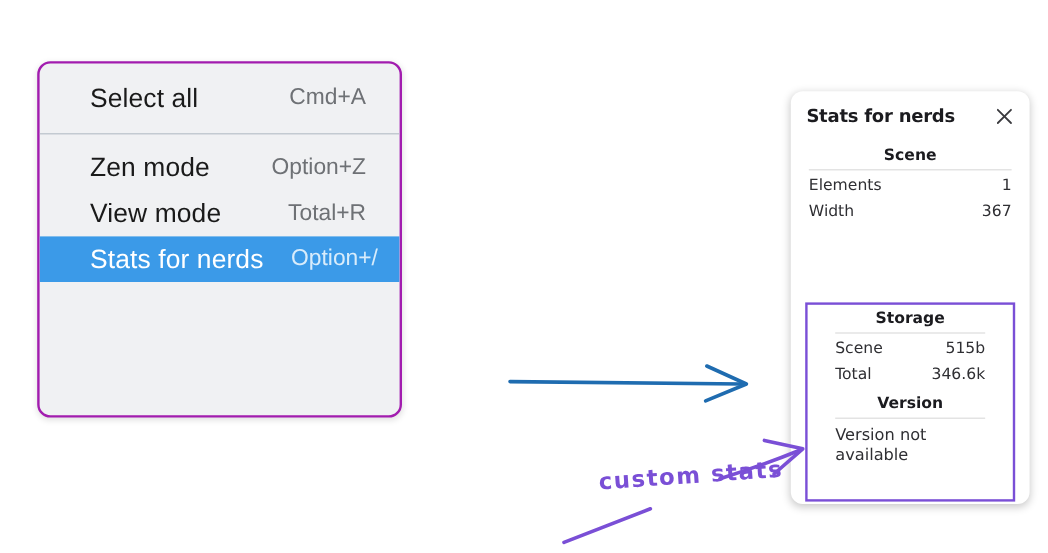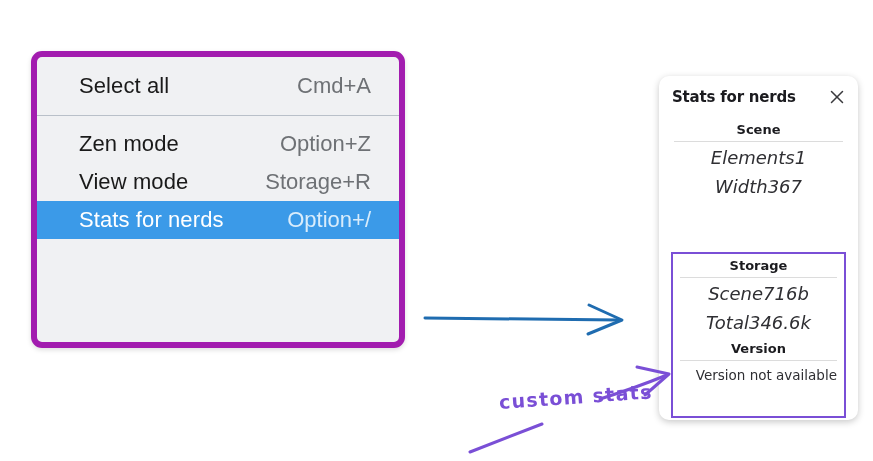--- a/index.html
+++ b/index.html
@@ -14,24 +14,24 @@
     overflow: hidden;
     font-family: "Liberation Sans", sans-serif;
     -webkit-font-smoothing: antialiased;
   }
 
   
   #context-menu {
     position: absolute;
     left: 31px;
     top: 51px;
-    width: 374px;
+    width: 304px;
     height: 297px;
     background: #f0f1f3;
-    border: 6px solid #a21caf;
+    border: 2px solid #a21caf;
     border-radius: 11px;
     box-shadow: 0 2px 5px rgba(0,0,0,0.13);
     box-sizing: border-box;
     overflow: hidden;
   }
   .menu-group {
     padding: 10px 0 0 0;
   }
   .menu-group.group-top { padding-bottom: 10px; }
   .menu-group.group-bottom { padding-top: 9px; padding-bottom: 14px; }
@@ -49,21 +49,21 @@
     box-sizing: border-box;
     cursor: default;
   }
   .menu-item .label {
     font-size: 22px;
     color: #1a1a1a;
     letter-spacing: 0.1px;
     white-space: nowrap;
   }
   .menu-item .shortcut {
-    font-size: 22px;
+    font-size: 19px;
     color: #6e7175;
     white-space: nowrap;
   }
   .menu-item.selected {
     background: #3b9ae8;
   }
   .menu-item.selected .label { color: #ffffff; }
   .menu-item.selected .shortcut { color: #d8ecfb; margin-left: 23px; }
 
   
@@ -109,46 +109,44 @@
     padding: 4px 0 4px 0;
   }
   .section-rule {
     height: 1px;
     background: #dcdcdc;
     margin: 0 2px 2px 2px;
   }
   .stat-row {
     display: flex;
     align-items: center;
-    justify-content: center;
-    font-size: 18px;
+    justify-content: space-between;
+    font-size: 13px;
     color: #2f2f33;
     padding: 3px 2px;
     line-height: 1.25;
-    font-style: italic;
   }
   .stat-row .stat-key { white-space: nowrap; }
   .stat-row .stat-val { white-space: nowrap; }
   .single-row {
     font-size: 13.5px;
     color: #2f2f33;
     padding: 4px 2px;
-    text-align: right;
   }
 
   
   #custom-stats-box {
     position: absolute;
     left: 12px;
     top: 176px;
     width: 175px;
     height: 166px;
     border: 2px solid #7a4fd6;
     box-sizing: border-box;
-    padding: 0 5px;
+    padding: 0 21px;
   }
 
   
   #annotations {
     position: absolute;
     left: 0; top: 0;
     width: 873px; height: 461px;
     pointer-events: none;
   }
   #handwritten-label {
@@ -179,21 +177,21 @@
 
   <div class="menu-divider"></div>
 
   <div class="menu-group group-bottom">
     <div class="menu-item">
       <span class="label">Zen mode</span>
       <span class="shortcut">Option+Z</span>
     </div>
     <div class="menu-item">
       <span class="label">View mode</span>
-      <span class="shortcut">Storage+R</span>
+      <span class="shortcut">Total+R</span>
     </div>
     <div class="menu-item selected">
       <span class="label">Stats for nerds</span>
       <span class="shortcut">Option+/</span>
     </div>
   </div>
 
 </div>
 
 <div id="stats-panel">
@@ -221,21 +219,21 @@
     </div>
   </div>
 
   <div id="custom-stats-box">
 
     <div>
       <div class="section-title">Storage</div>
       <div class="section-rule"></div>
       <div class="stat-row">
         <span class="stat-key">Scene</span>
-        <span class="stat-val">716b</span>
+        <span class="stat-val">515b</span>
       </div>
       <div class="stat-row">
         <span class="stat-key">Total</span>
         <span class="stat-val">346.6k</span>
       </div>
     </div>
 
     <div>
       <div class="section-title">Version</div>
       <div class="section-rule"></div>

